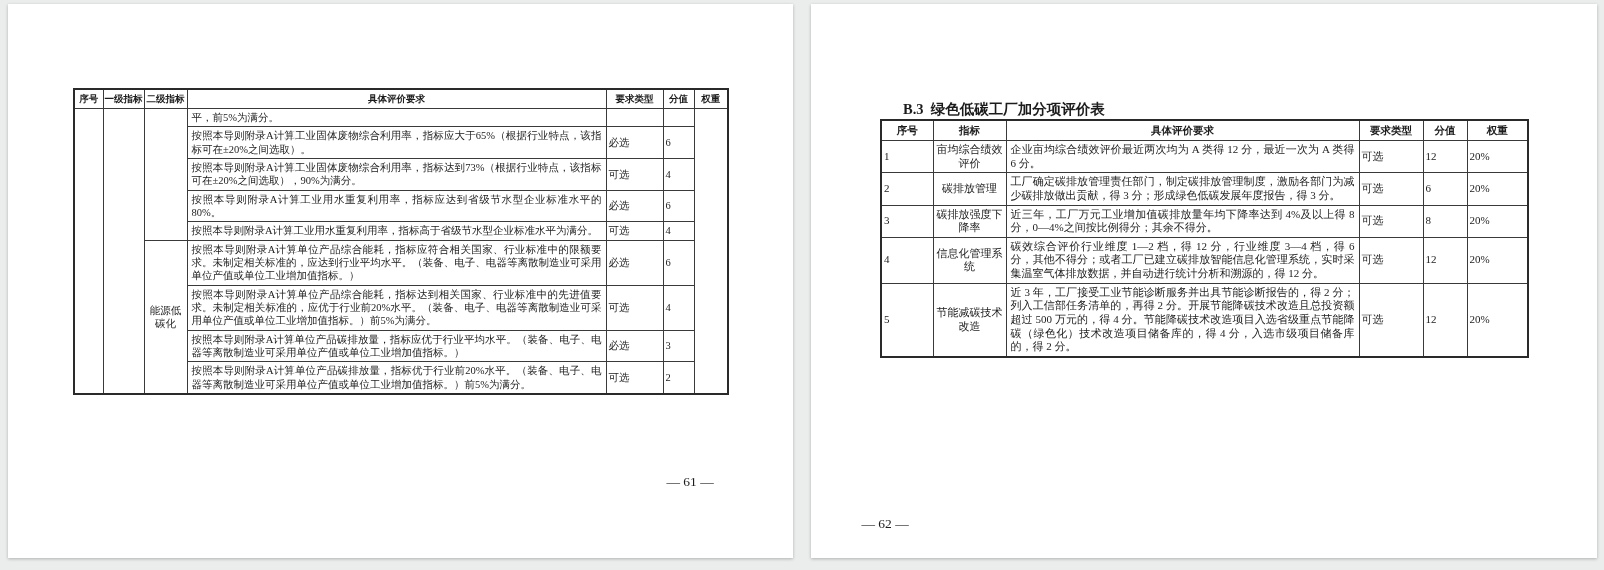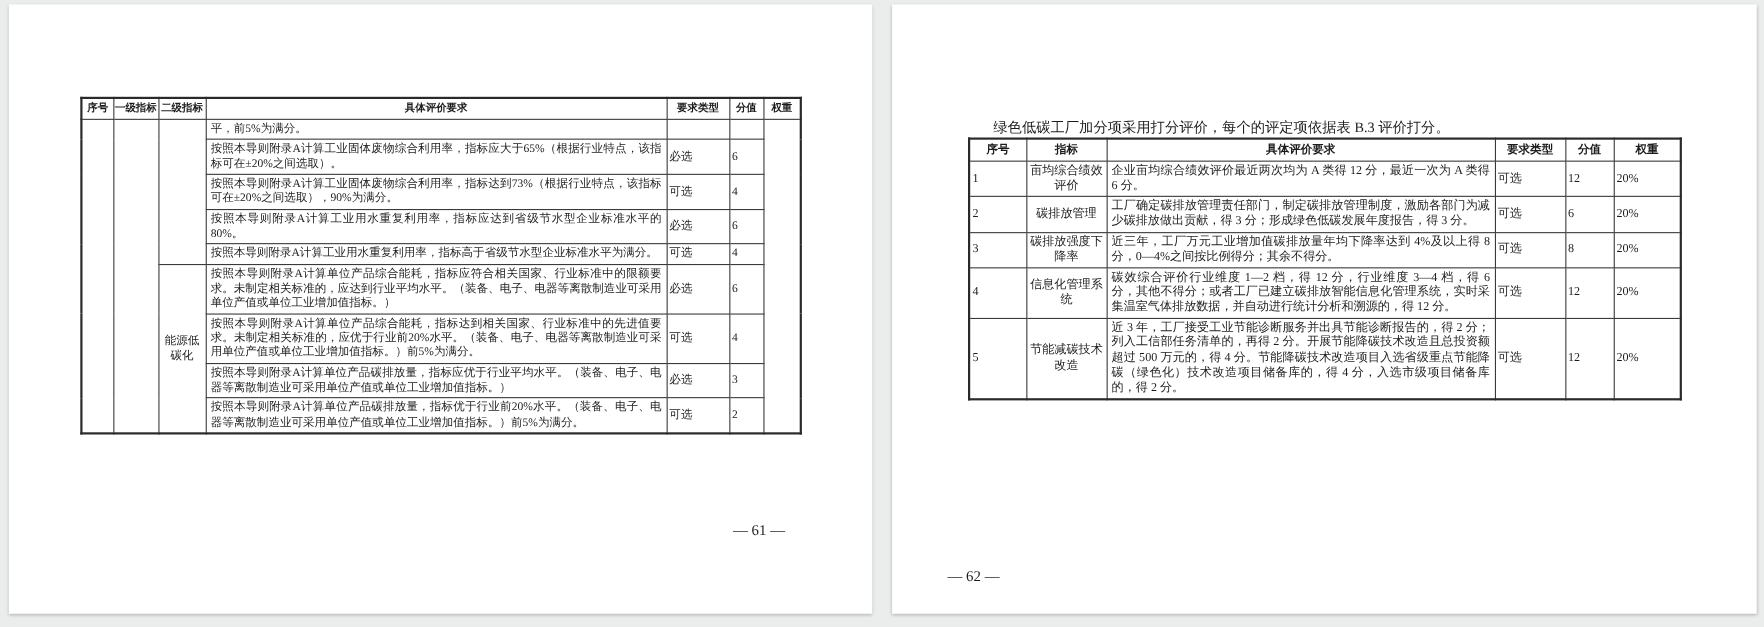--- a/index.html
+++ b/index.html
@@ -131,21 +131,21 @@
             <td class="ctr">2</td>
           </tr>
         </tbody>
       </table>
     </div>
     <div class="page-num" id="page-num-left">— 61 —</div>
   </div>
 
   <div class="page" id="page-right">
     <div class="content" id="right-content">
-      <div class="para">绿色低碳工厂加分项采用打分评价，每个的评定项依据表 B.3 评价打分。</div>
+      <div class="heading">B.3  绿色低碳工厂加分项评价表</div>
       <table class="doc" id="right-table">
         <colgroup>
           <col style="width:52px">
             <col style="width:73px">
             <col style="width:353px">
           <col style="width:64px">
             <col style="width:44px">
             <col style="width:61px">
         </colgroup>
         <thead>

